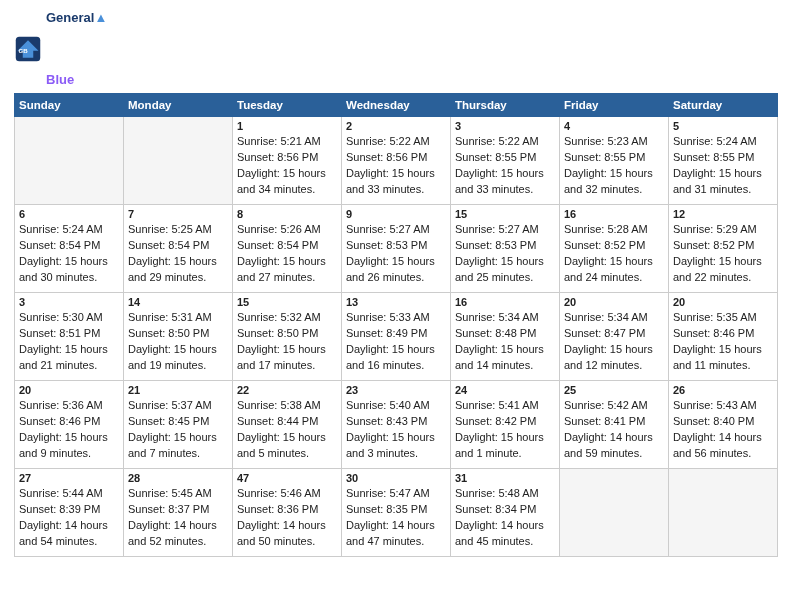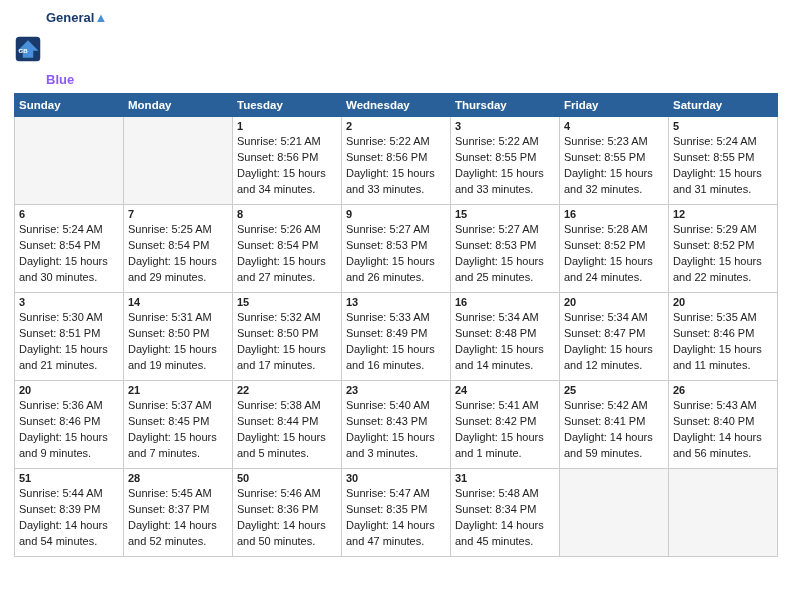--- a/index.html
+++ b/index.html
@@ -228,29 +228,29 @@
             <span class="day-num">25</span>
             <div class="cell-text">Sunrise: 5:42 AM<br>Sunset: 8:41 PM<br>Daylight: 14 hours and 59 minutes.</div>
           </td>
           <td>
             <span class="day-num">26</span>
             <div class="cell-text">Sunrise: 5:43 AM<br>Sunset: 8:40 PM<br>Daylight: 14 hours and 56 minutes.</div>
           </td>
         </tr>
         <tr>
           <td>
-            <span class="day-num">51</span>
+            <span class="day-num">27</span>
             <div class="cell-text">Sunrise: 5:44 AM<br>Sunset: 8:39 PM<br>Daylight: 14 hours and 54 minutes.</div>
           </td>
           <td>
             <span class="day-num">28</span>
             <div class="cell-text">Sunrise: 5:45 AM<br>Sunset: 8:37 PM<br>Daylight: 14 hours and 52 minutes.</div>
           </td>
           <td>
-            <span class="day-num">50</span>
+            <span class="day-num">47</span>
             <div class="cell-text">Sunrise: 5:46 AM<br>Sunset: 8:36 PM<br>Daylight: 14 hours and 50 minutes.</div>
           </td>
           <td>
             <span class="day-num">30</span>
             <div class="cell-text">Sunrise: 5:47 AM<br>Sunset: 8:35 PM<br>Daylight: 14 hours and 47 minutes.</div>
           </td>
           <td>
             <span class="day-num">31</span>
             <div class="cell-text">Sunrise: 5:48 AM<br>Sunset: 8:34 PM<br>Daylight: 14 hours and 45 minutes.</div>
           </td>

